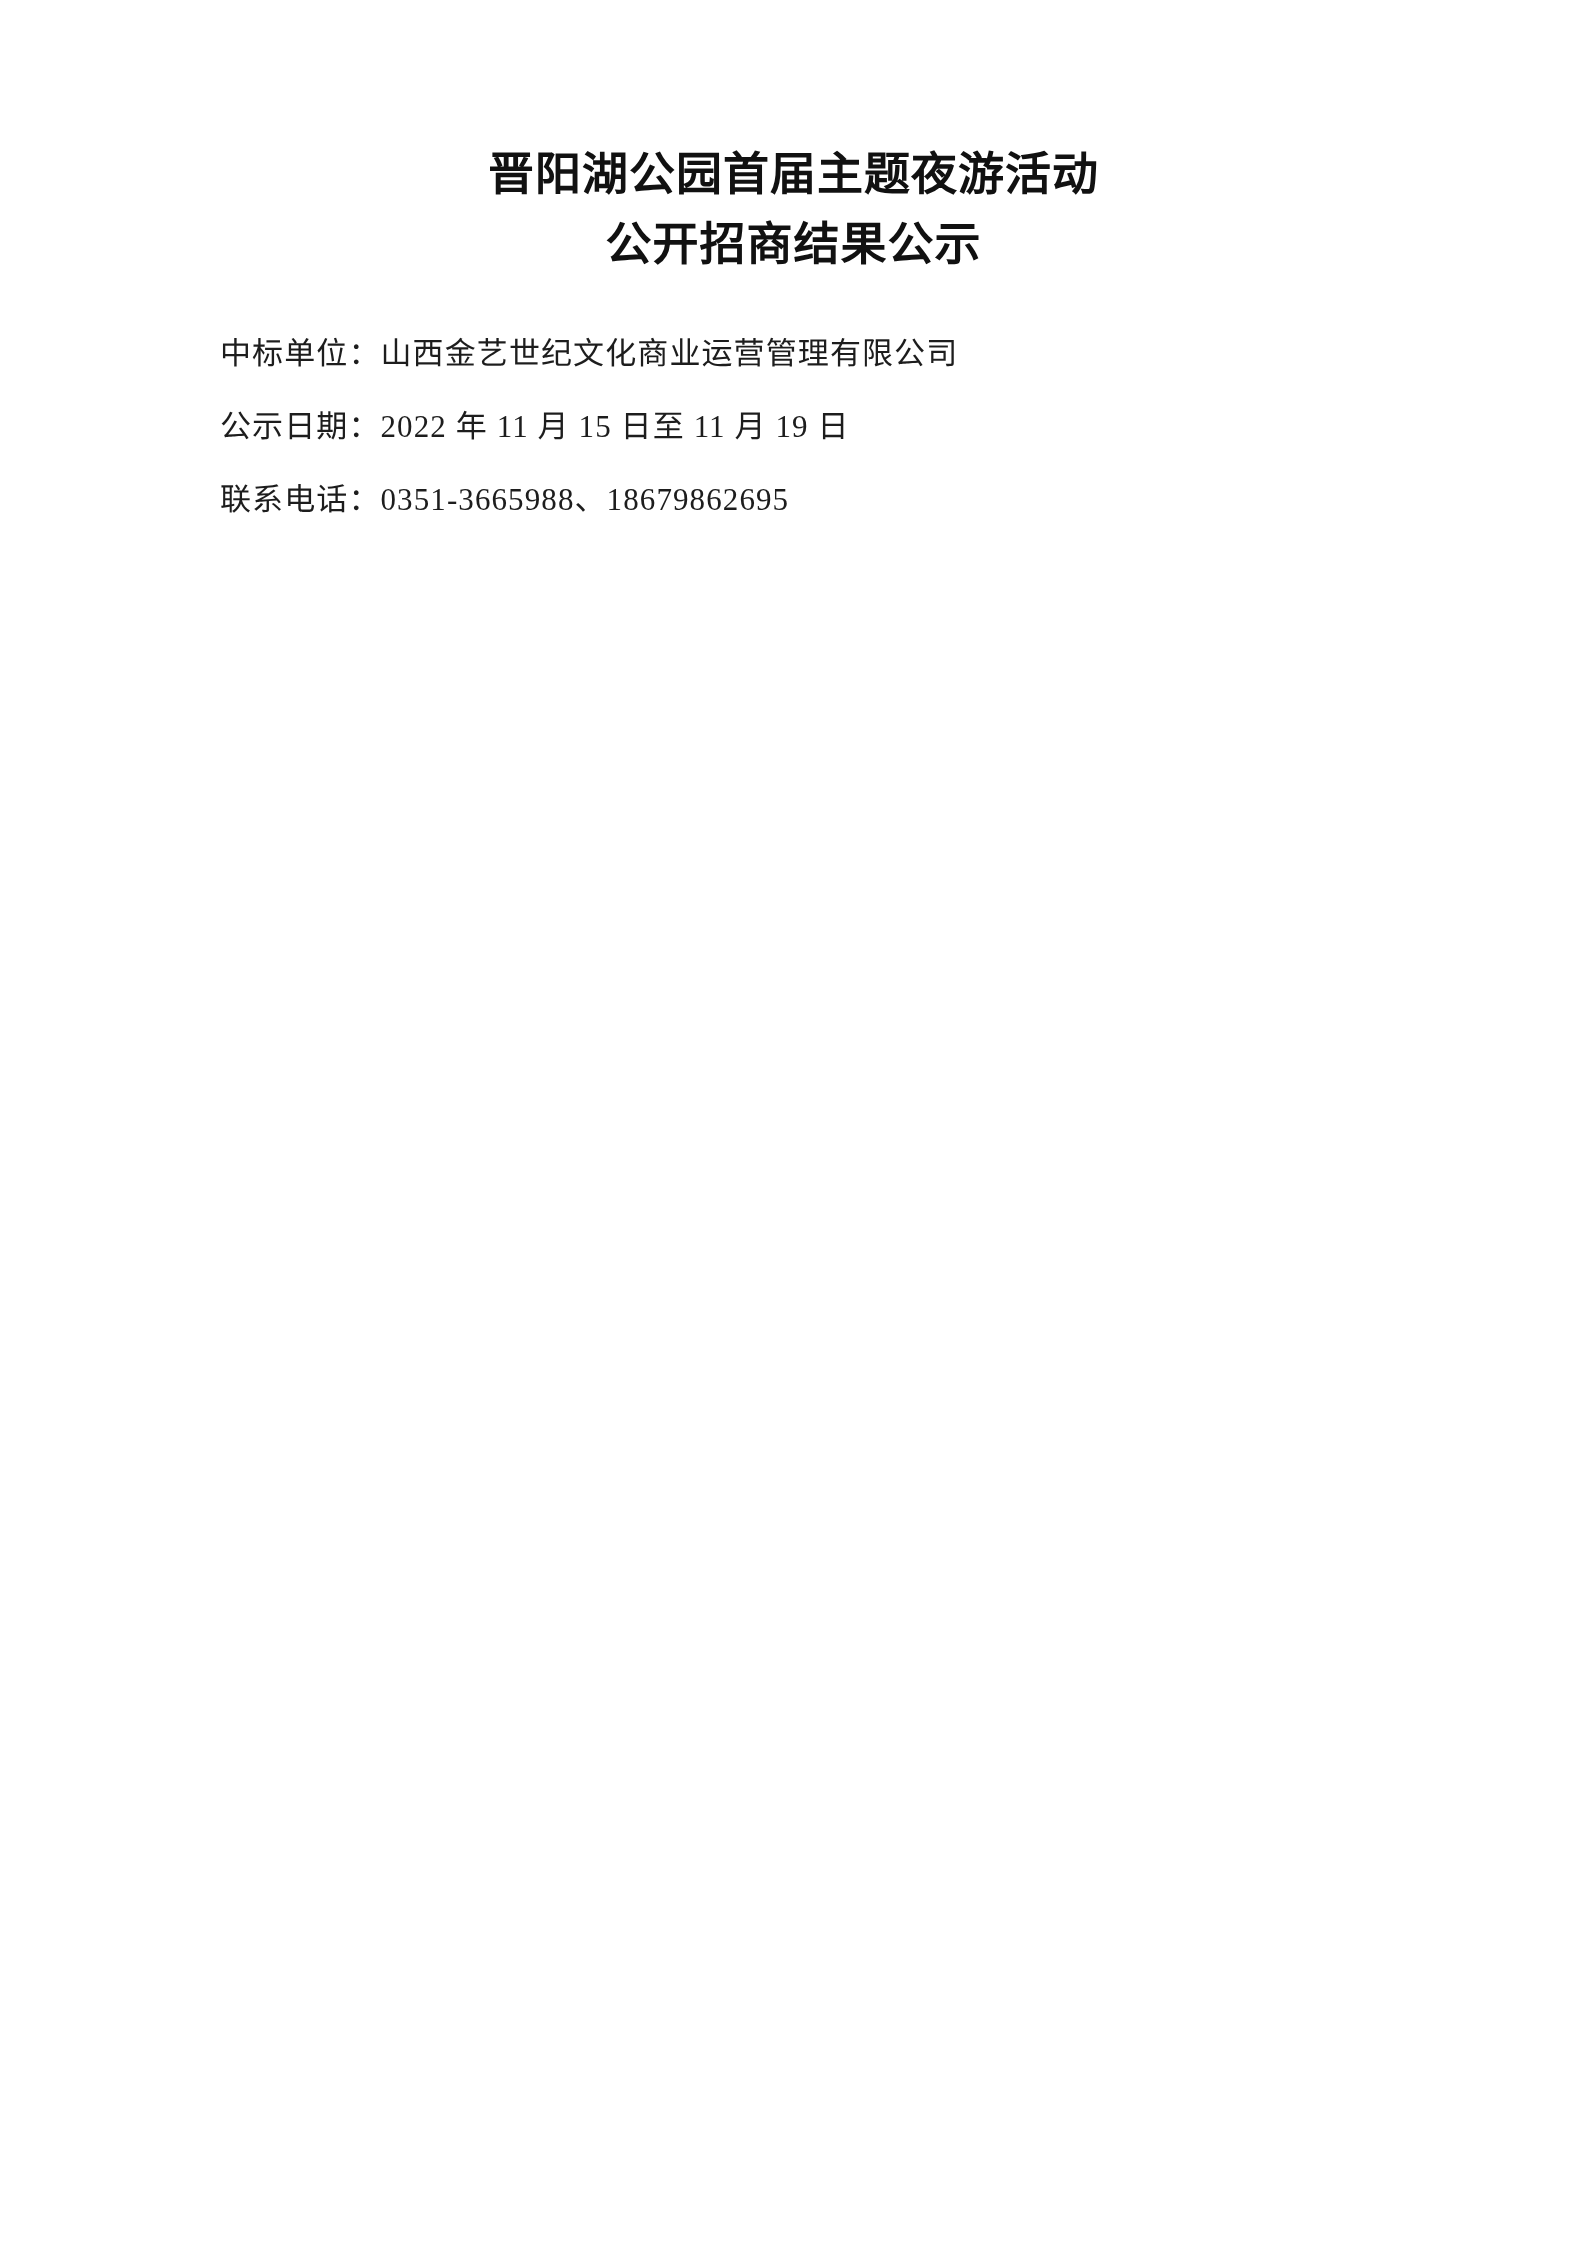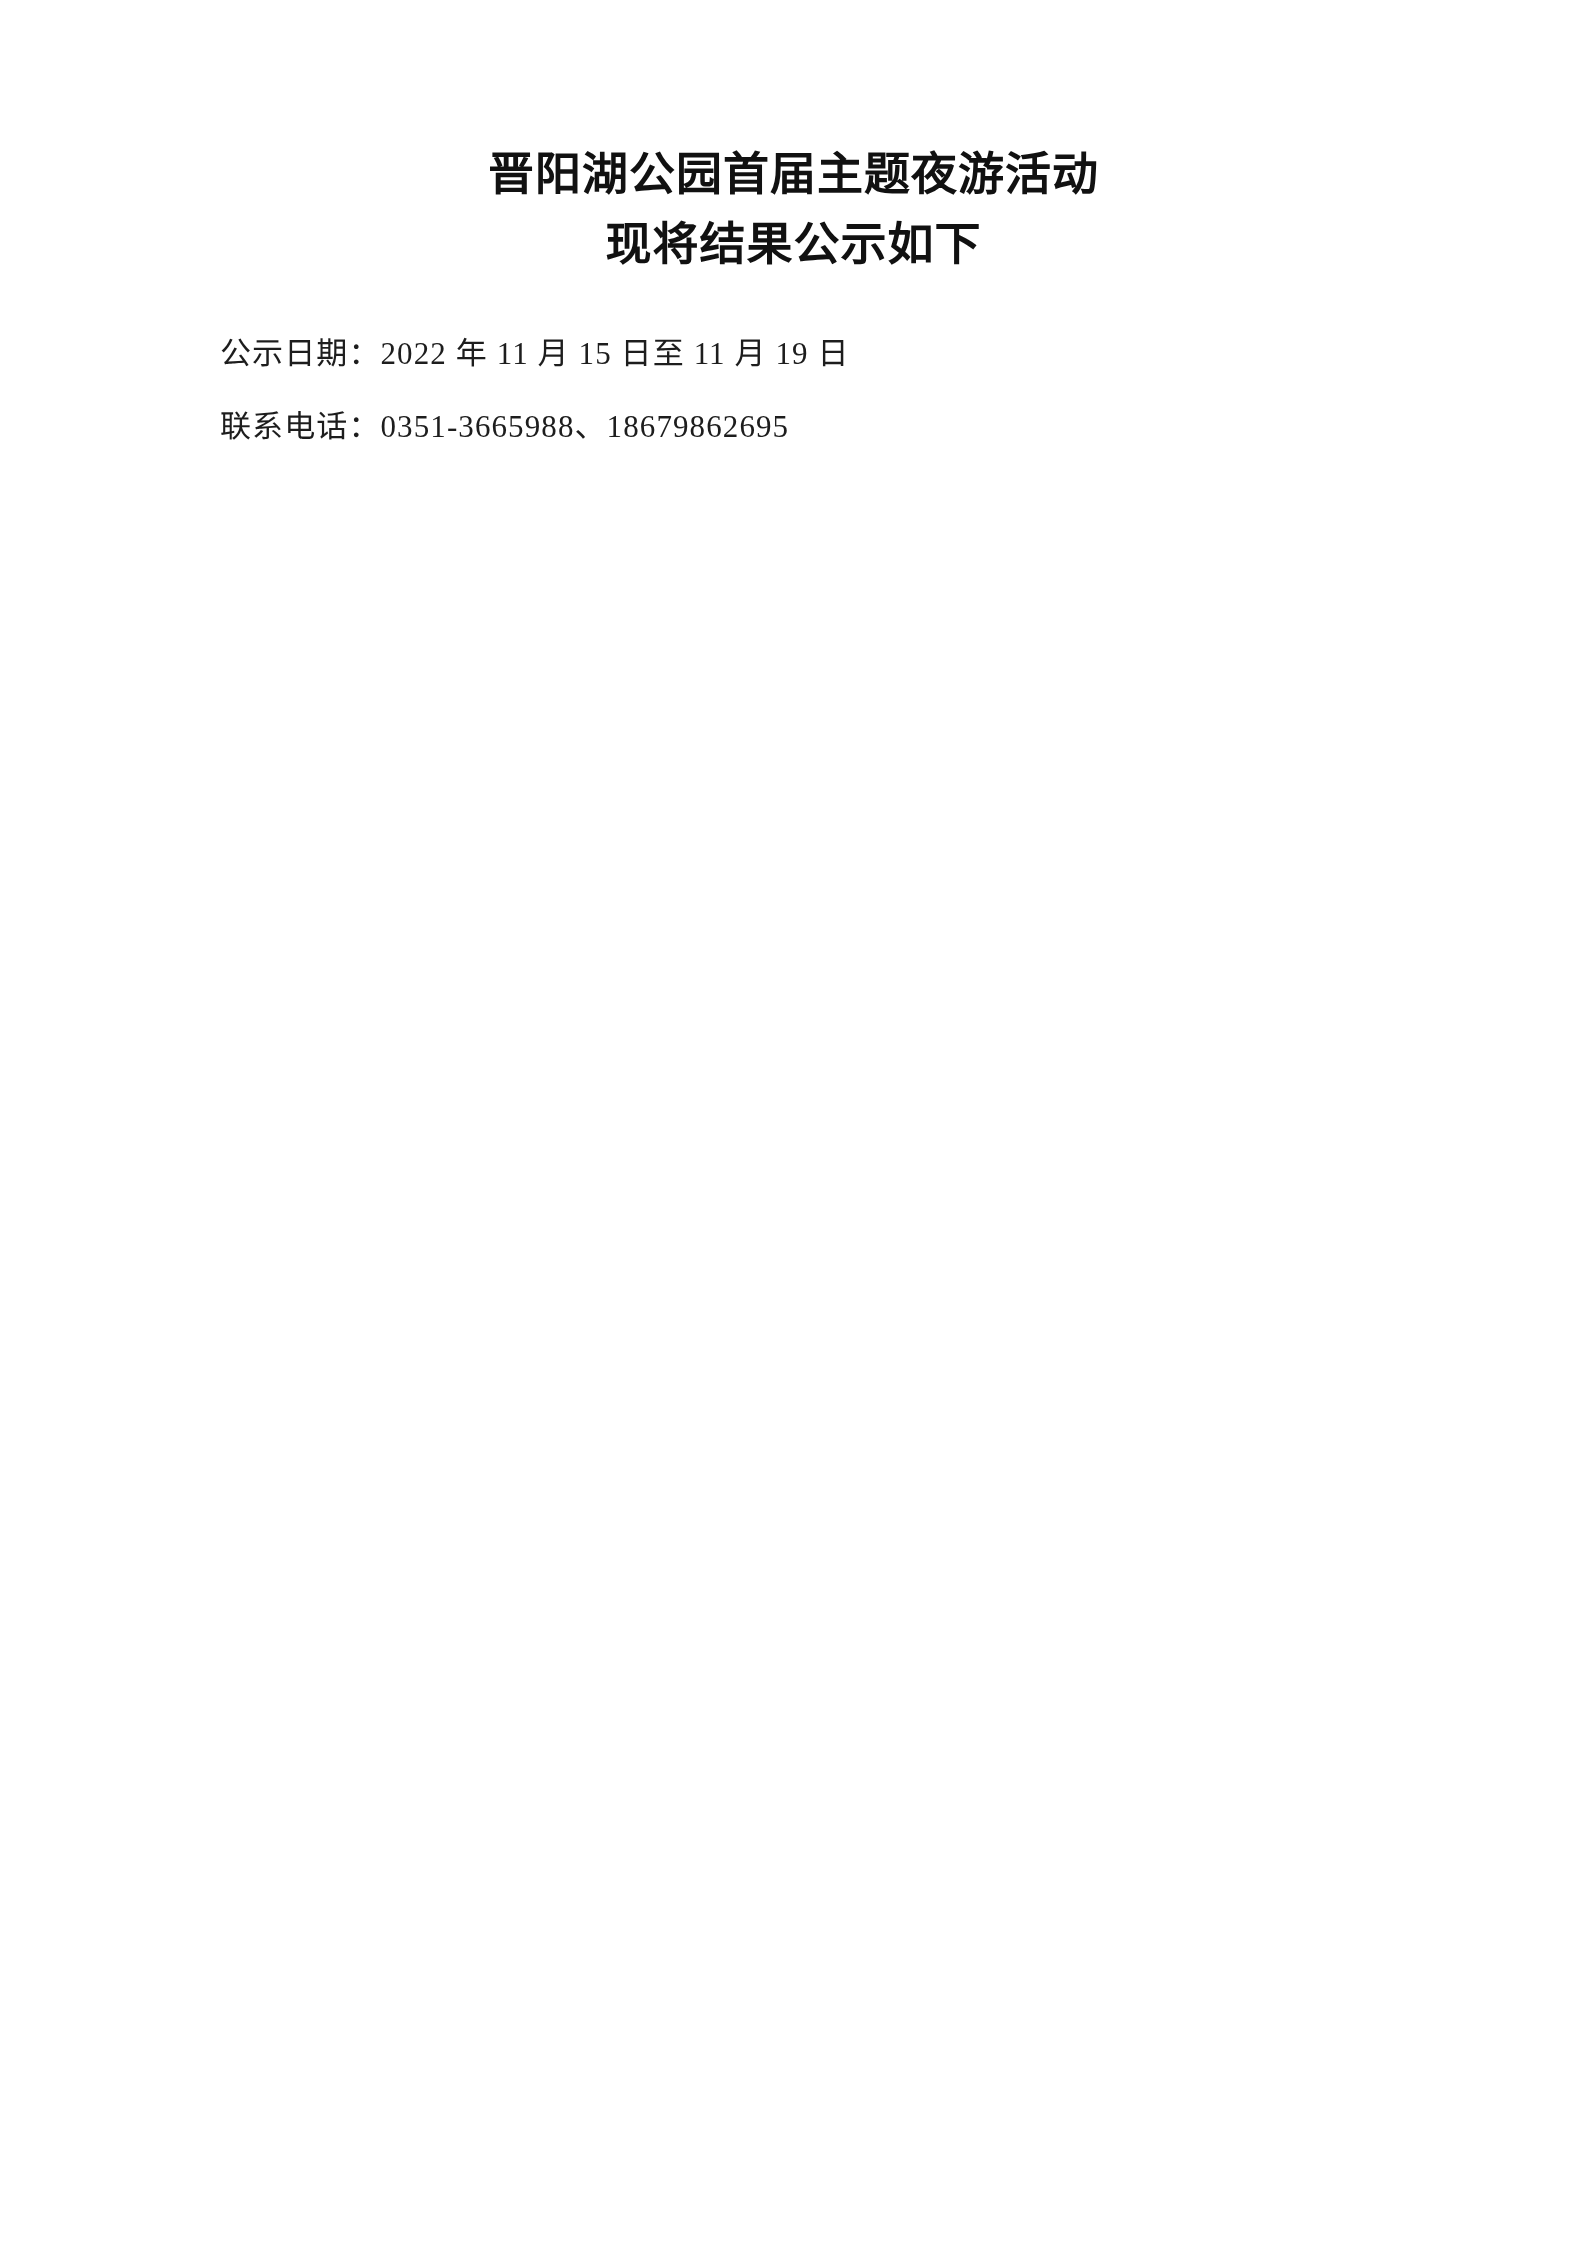--- a/index.html
+++ b/index.html
@@ -57,26 +57,27 @@
     letter-spacing: 0.4px;
   }
 </style>
 </head>
 <body>
 
 <div class="page">
 
   <div class="doc-title">
     <span class="title-line">晋阳湖公园首届主题夜游活动</span>
-    <span class="title-line">现将结果公示如下</span>
+    <span class="title-line">公开招商结果公示</span>
   </div>
 
   <div class="body-block">
 
 
+    <p class="para item">中标单位：山西金艺世纪文化商业运营管理有限公司</p>
 
     <p class="para item">公示日期：2022 年 11 月 15 日至 11 月 19 日</p>
 
 
 
     <p class="para item">联系电话：0351-3665988、18679862695</p>
 
   </div>
 
 </div>

